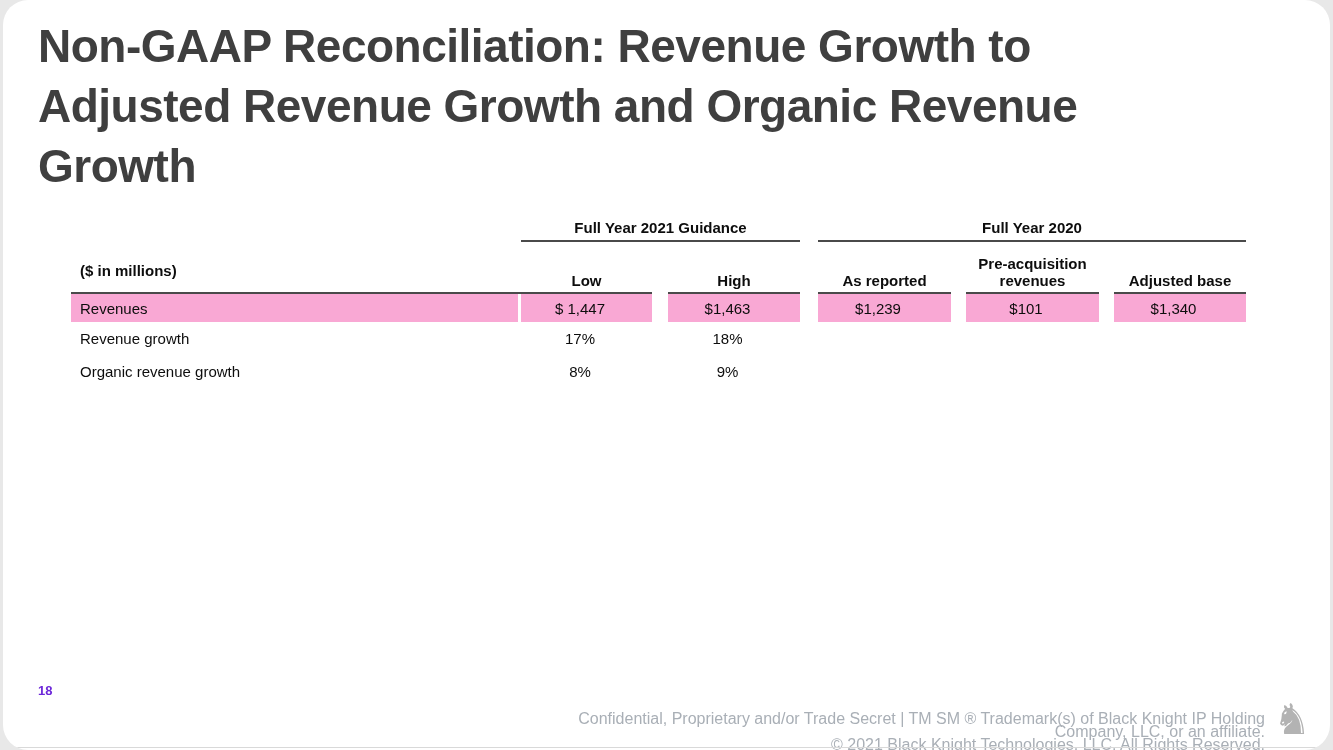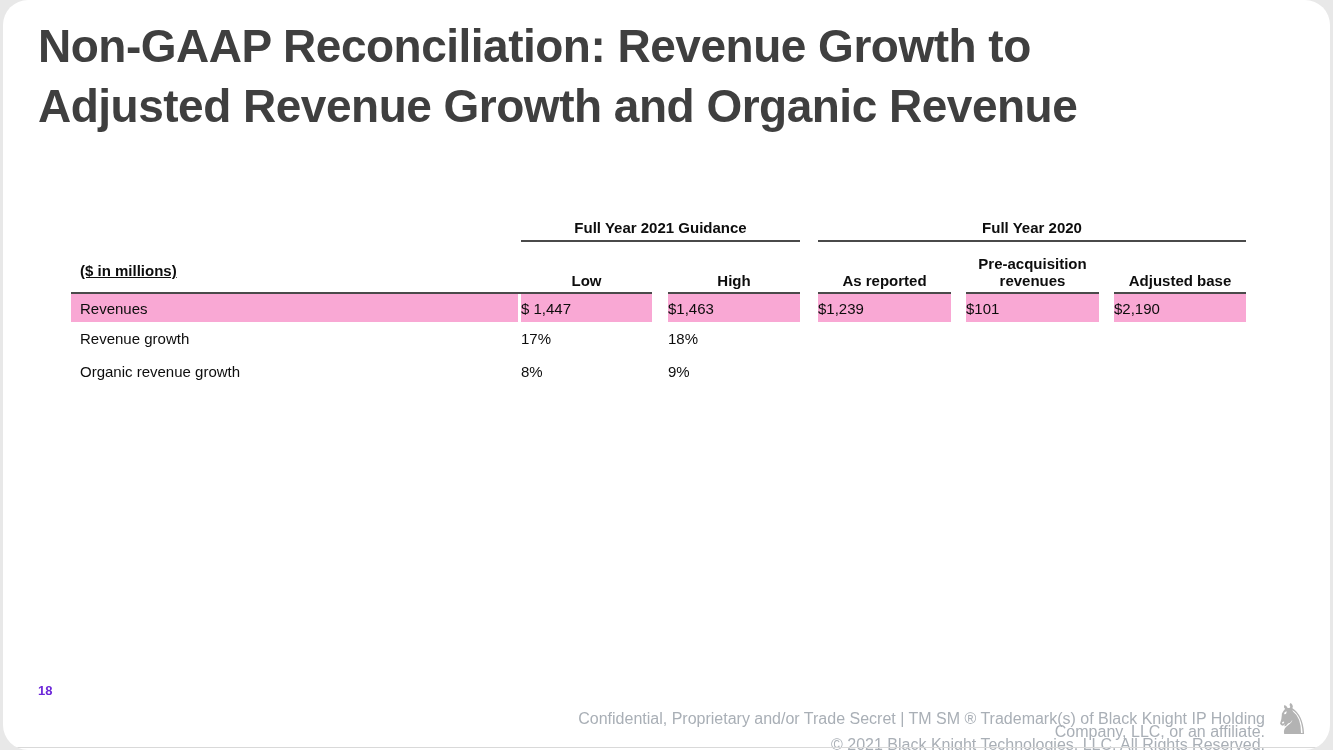--- a/index.html
+++ b/index.html
@@ -32,26 +32,26 @@
     text-align:center; font-weight:bold;
     border-bottom:2px solid #4a4a4a;
   }
   tr.subhead-row td { height:52px; vertical-align:bottom; }
   tr.subhead-row td.lbl,
   tr.subhead-row td.ch,
   tr.subhead-row td.spb {
     border-bottom:2px solid #4a4a4a;
   }
   td.ch { text-align:center; font-weight:bold; padding-bottom:3px; line-height:17px; }
-  td.units { font-weight:bold; padding-left:9px; padding-bottom:13px;text-decoration:underline; }
+  td.units { font-weight:bold; padding-left:9px; padding-bottom:13px; }
   tr.hl-row td { height:29px; }
   tr.hl-row td.lbl, tr.hl-row td.val { background:#f9a8d4; }
   tr.data-row td { height:33px; }
   td.rowlabel { padding-left:9px; }
-  td.val { text-align:left; padding-right:13px; }
+  td.val { text-align:center; padding-right:13px; }
   td.sp, td.spb { padding:0; }
   
   .page-num {
     position:absolute; left:35px; top:683px;
     font-size:13px; font-weight:bold; color:#6d28d9;
   }
   .disclaimer {
     position:absolute; right:65px; top:712px; width:760px;
     text-align:right; font-size:16px; line-height:13px;
     color:#a9afb6;
@@ -68,20 +68,21 @@
   }
 </style>
 </head>
 <body>
 
 <div class="slide">
 
   <div class="title">
     <div>Non-GAAP Reconciliation: Revenue Growth to</div>
     <div>Adjusted Revenue Growth and Organic Revenue</div>
+    <div>Growth</div>
   </div>
 
   <div class="tbl-wrap">
     <table class="recon">
       <colgroup>
         <col style="width:447px">
           <col style="width:3px">
         <col style="width:131px">
           <col style="width:16px">
         <col style="width:132px">
@@ -120,21 +121,21 @@
         <td class="lbl rowlabel">Revenues</td>
         <td class="sp"></td>
         <td class="val">$ 1,447</td>
         <td class="sp"></td>
         <td class="val">$1,463</td>
         <td class="sp"></td>
         <td class="val">$1,239</td>
         <td class="sp"></td>
         <td class="val">$101</td>
         <td class="sp"></td>
-        <td class="val">$2,190</td>
+        <td class="val">$1,340</td>
       </tr>
 
       <tr class="data-row">
         <td class="lbl rowlabel">Revenue growth</td>
         <td class="sp"></td>
         <td class="val">17%</td>
         <td class="sp"></td>
         <td class="val">18%</td>
         <td class="sp"></td>
         <td class="val"></td>

